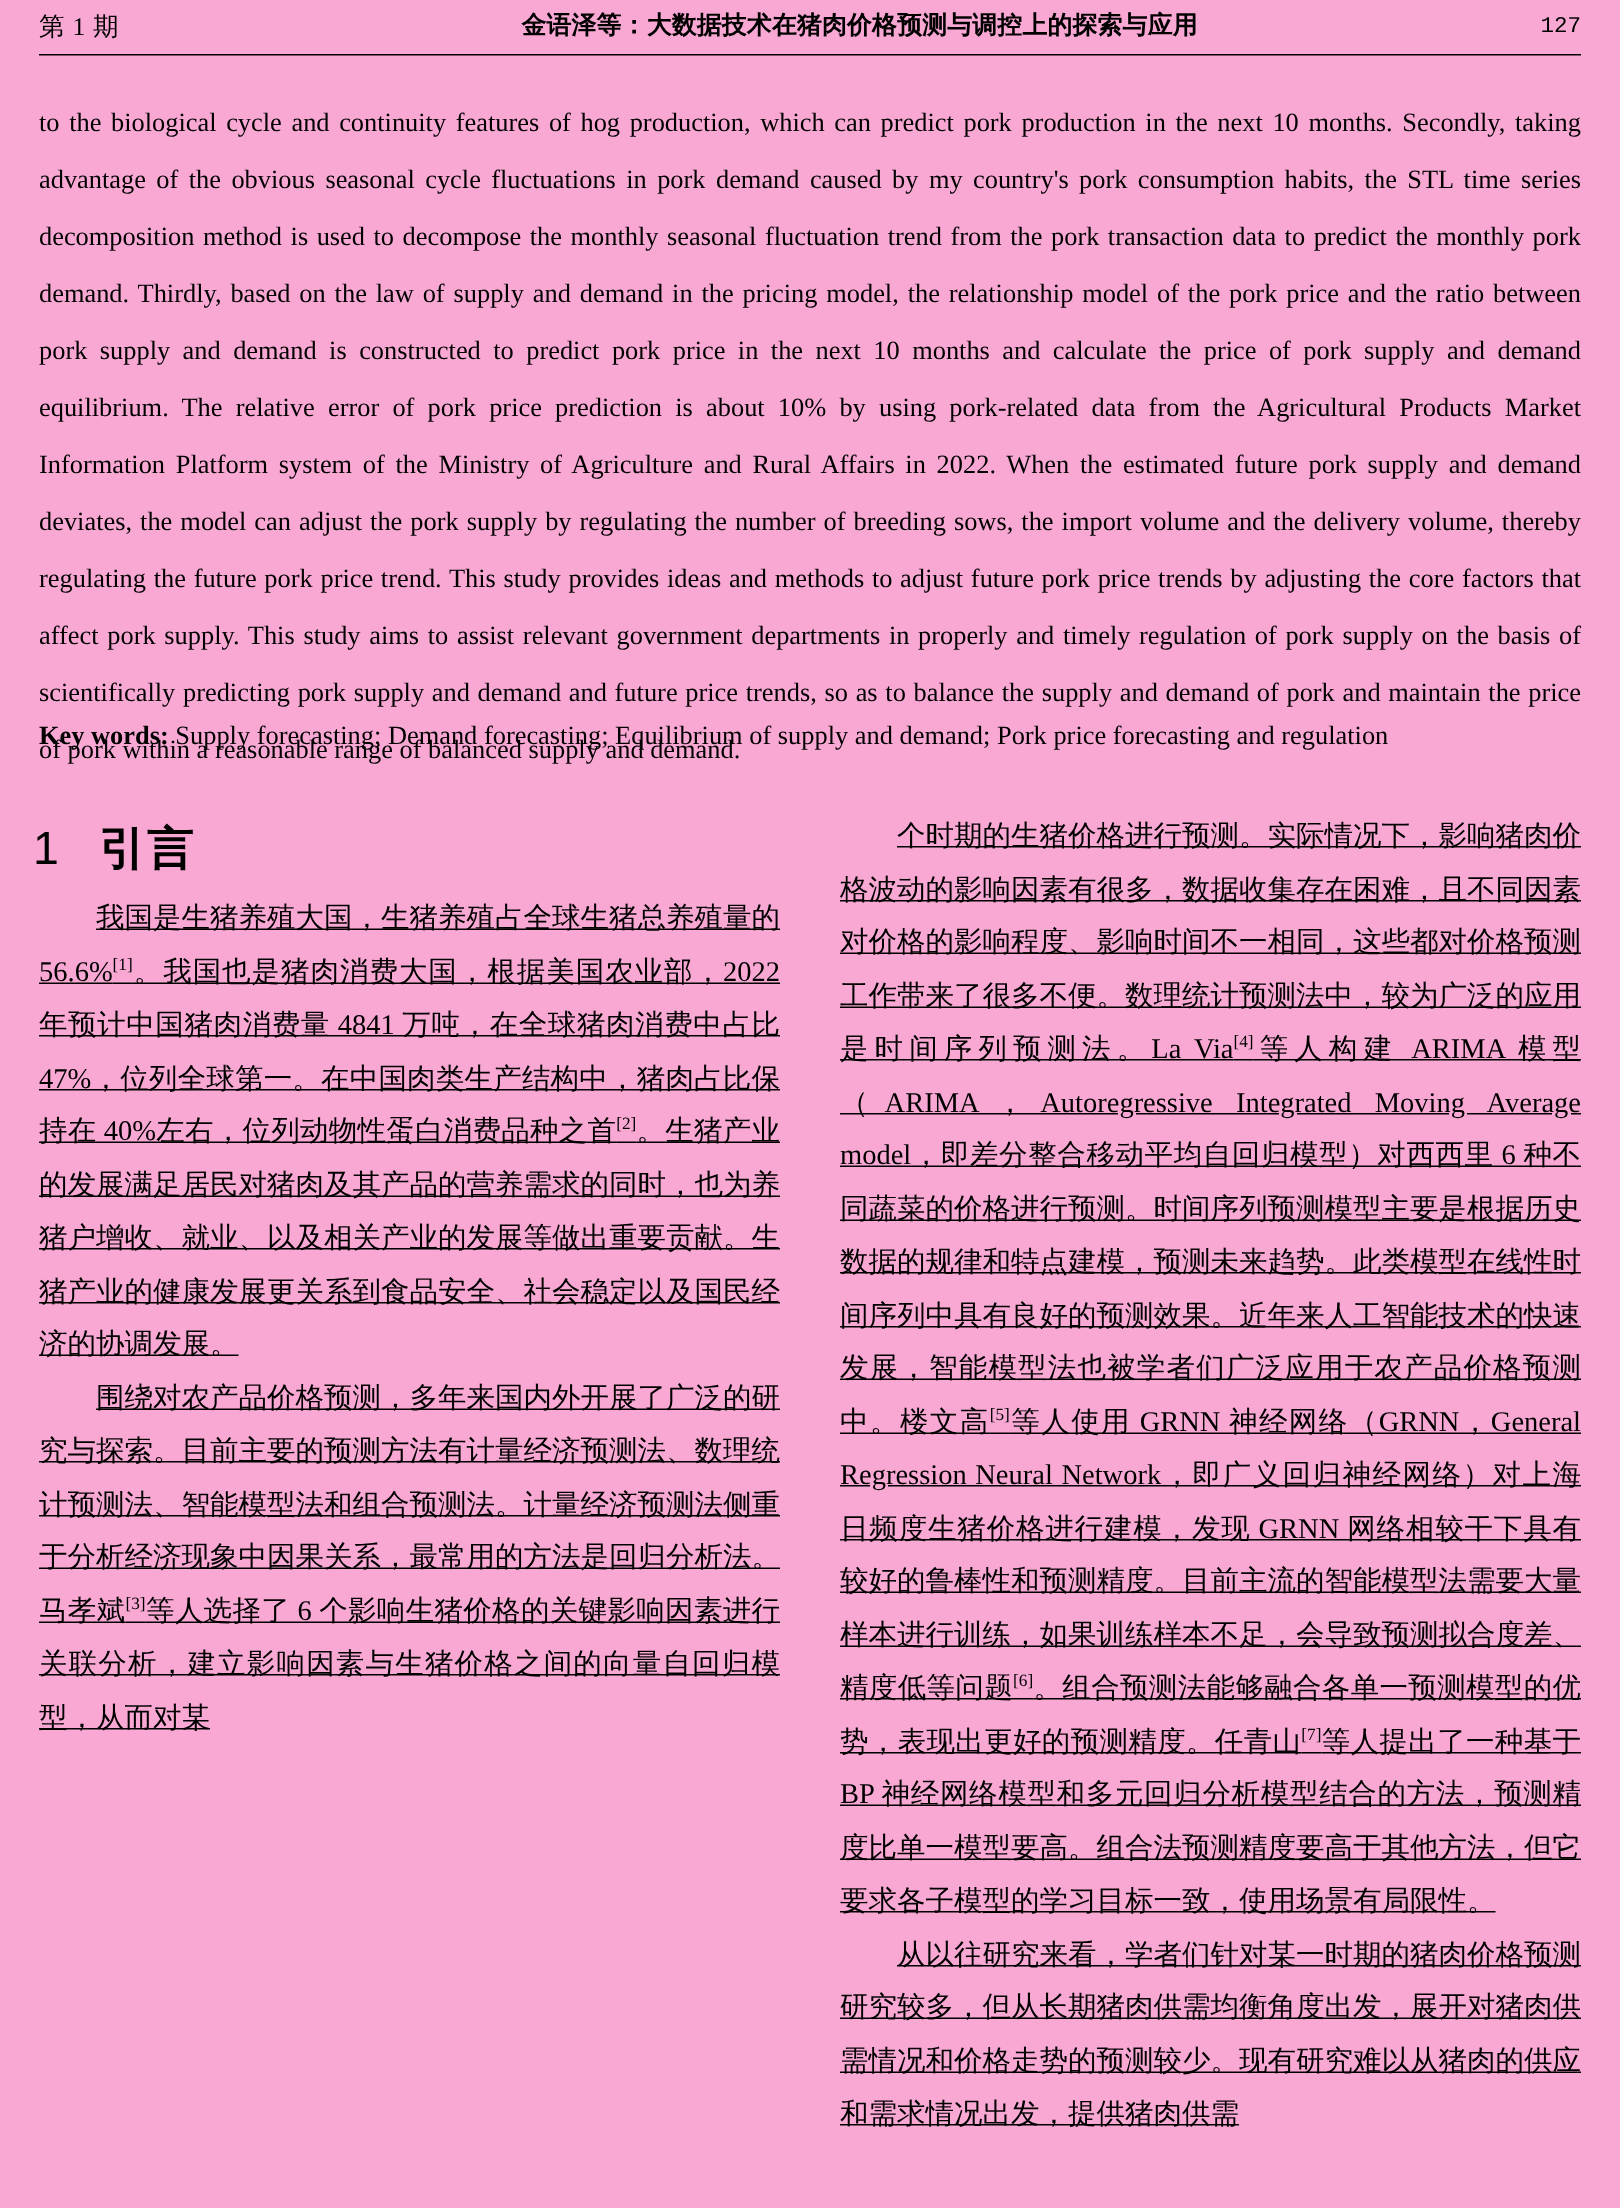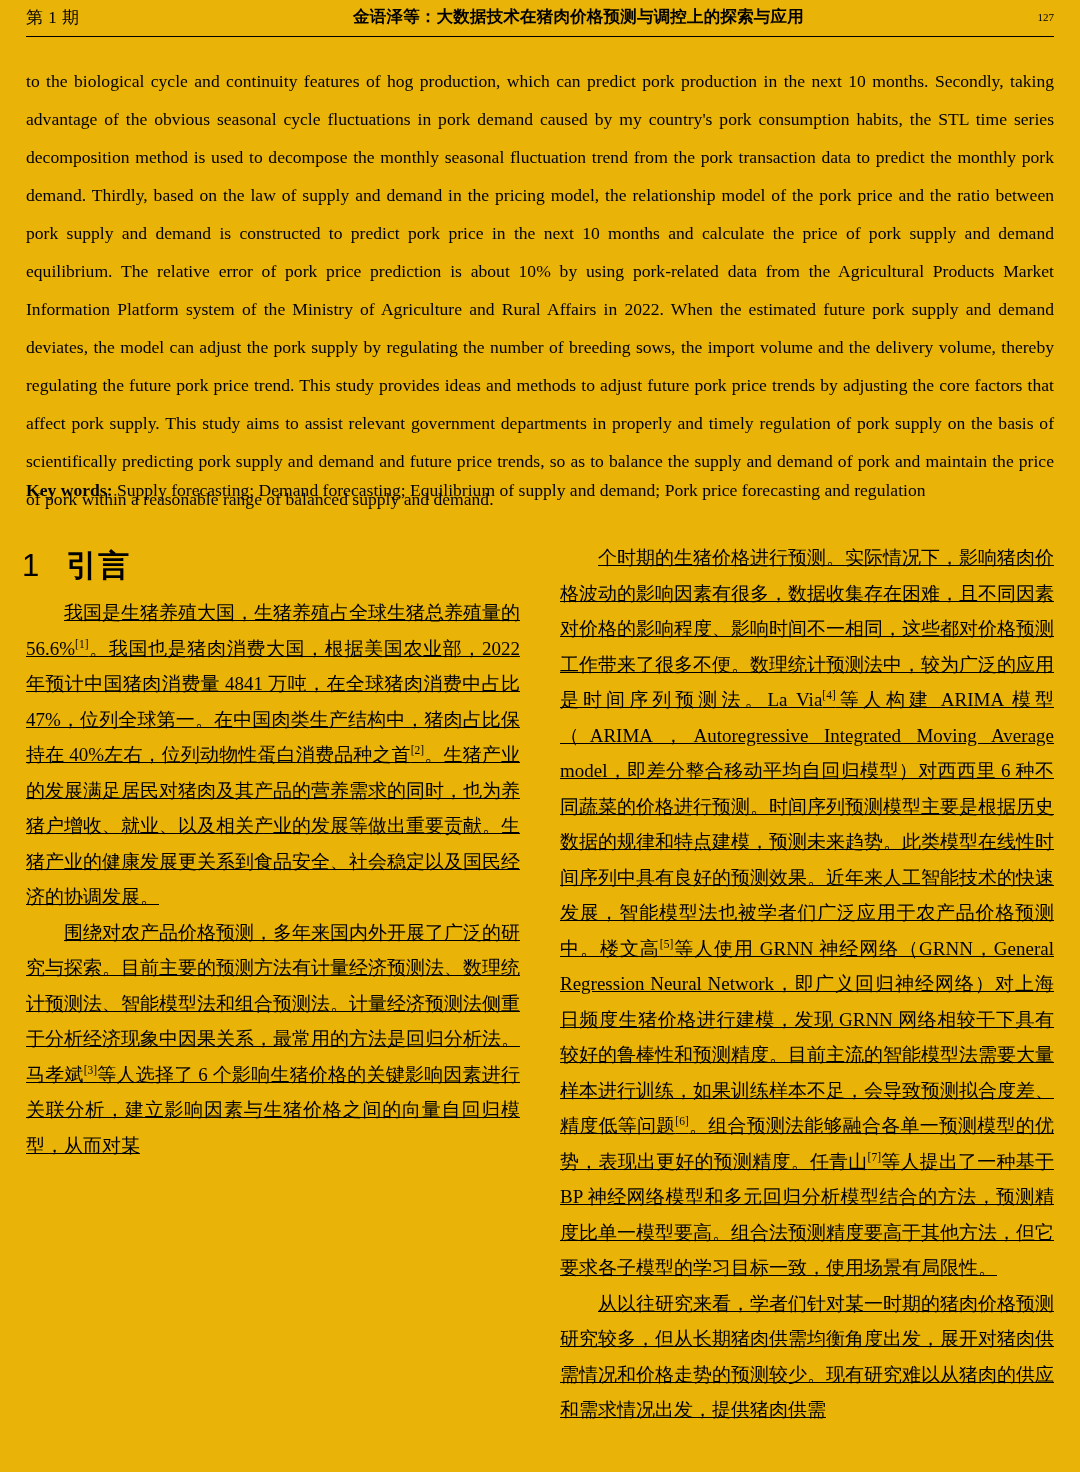--- a/index.html
+++ b/index.html
@@ -4,21 +4,21 @@
 <style>
   html, body {
     margin: 0;
     padding: 0;
     background: #ffffff;
   }
   .page {
     width: 1080px;
     height: 1472px;
     position: relative;
-    background: #eab308;
+    background: #f9a8d4;
     font-family: "Liberation Serif", serif;
     color: #000000;
     box-sizing: border-box;
     overflow: hidden;
   }
   .header {
     position: absolute;
     top: 0;
     left: 26px;
     right: 26px;
@@ -38,21 +38,22 @@
   .header-center {
     font-family: "Liberation Sans", sans-serif;
     font-size: 16.5px;
     font-weight: bold;
     letter-spacing: 0.2px;
     flex: 1;
     text-align: center;
     padding-left: 40px;
   }
   .header-right {
-    font-size: 11px;
+    font-size: 15px;
+    font-family: Liberation Mono, monospace;
   }
   .abstract {
     position: absolute;
     top: 62px;
     left: 26px;
     width: 1028px;
     font-size: 17.6px;
     line-height: 38px;
     text-align: justify;
     text-justify: inter-word;

